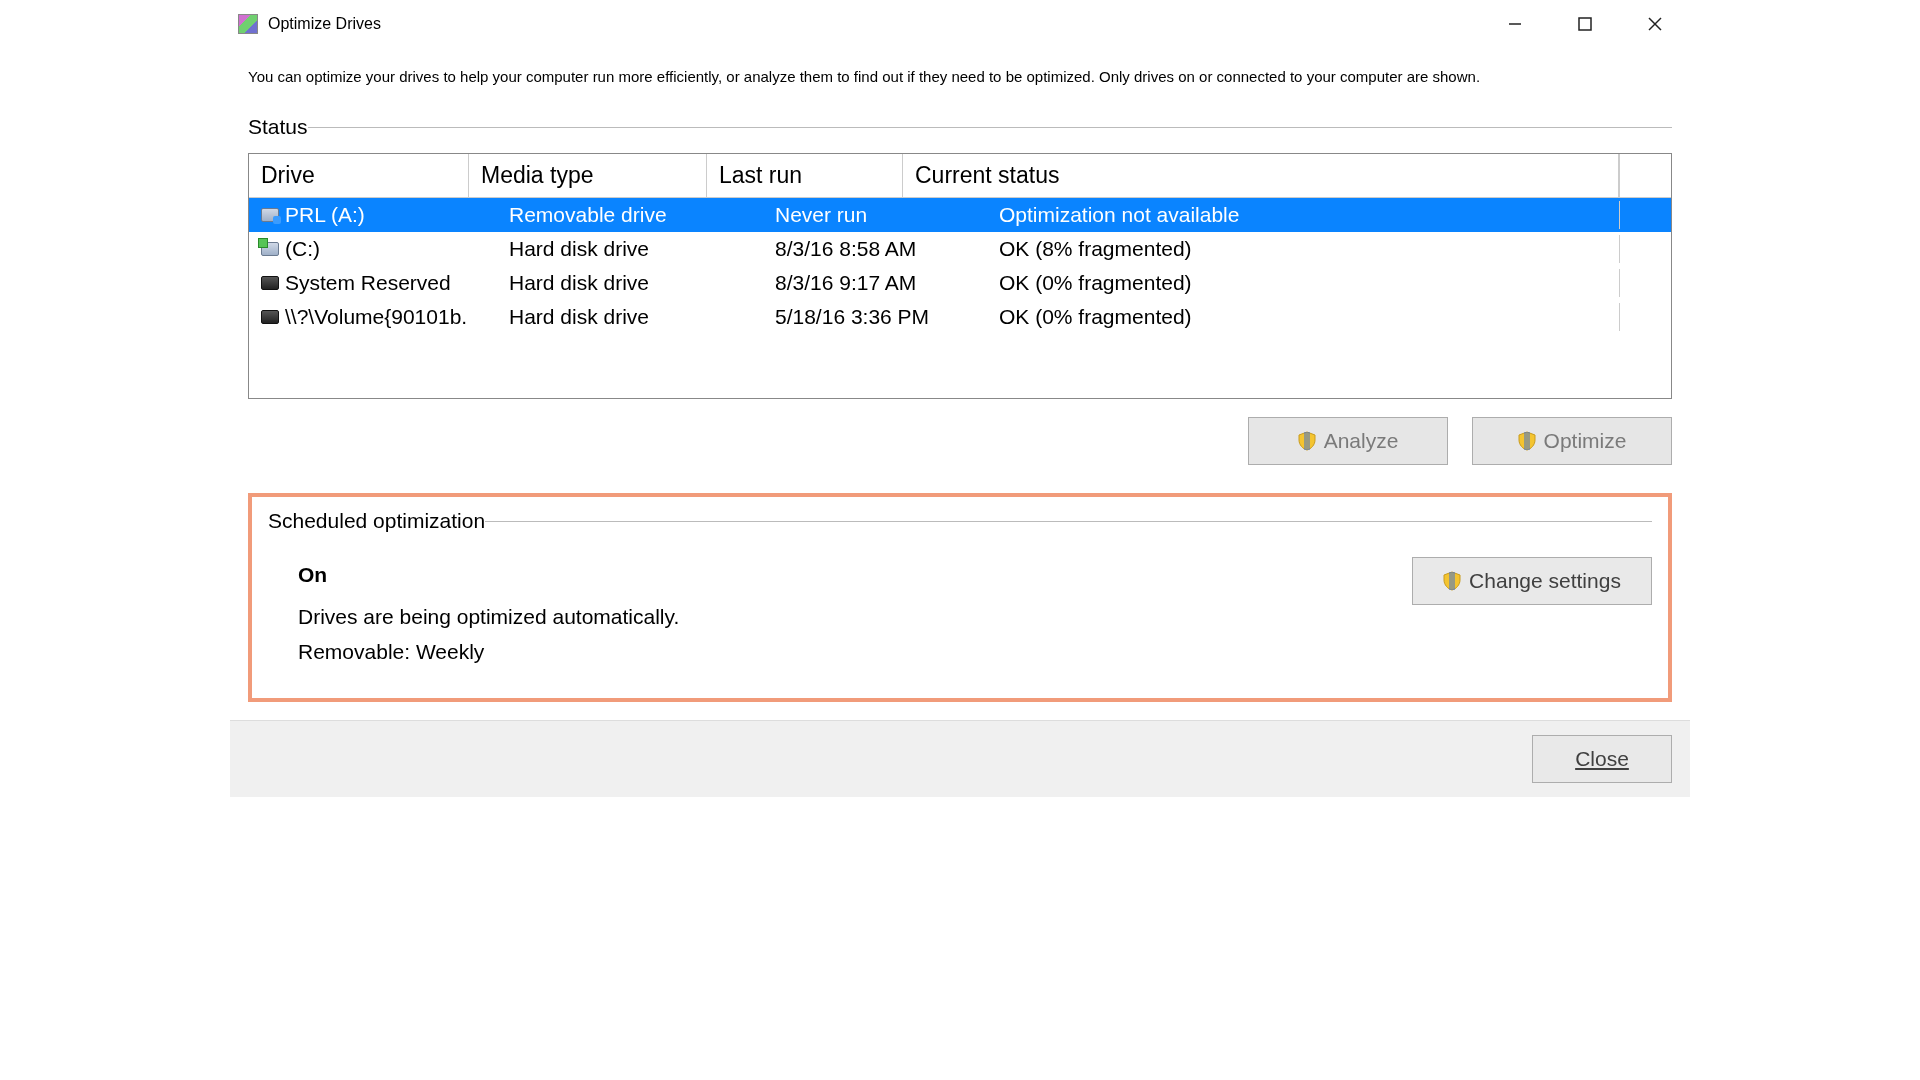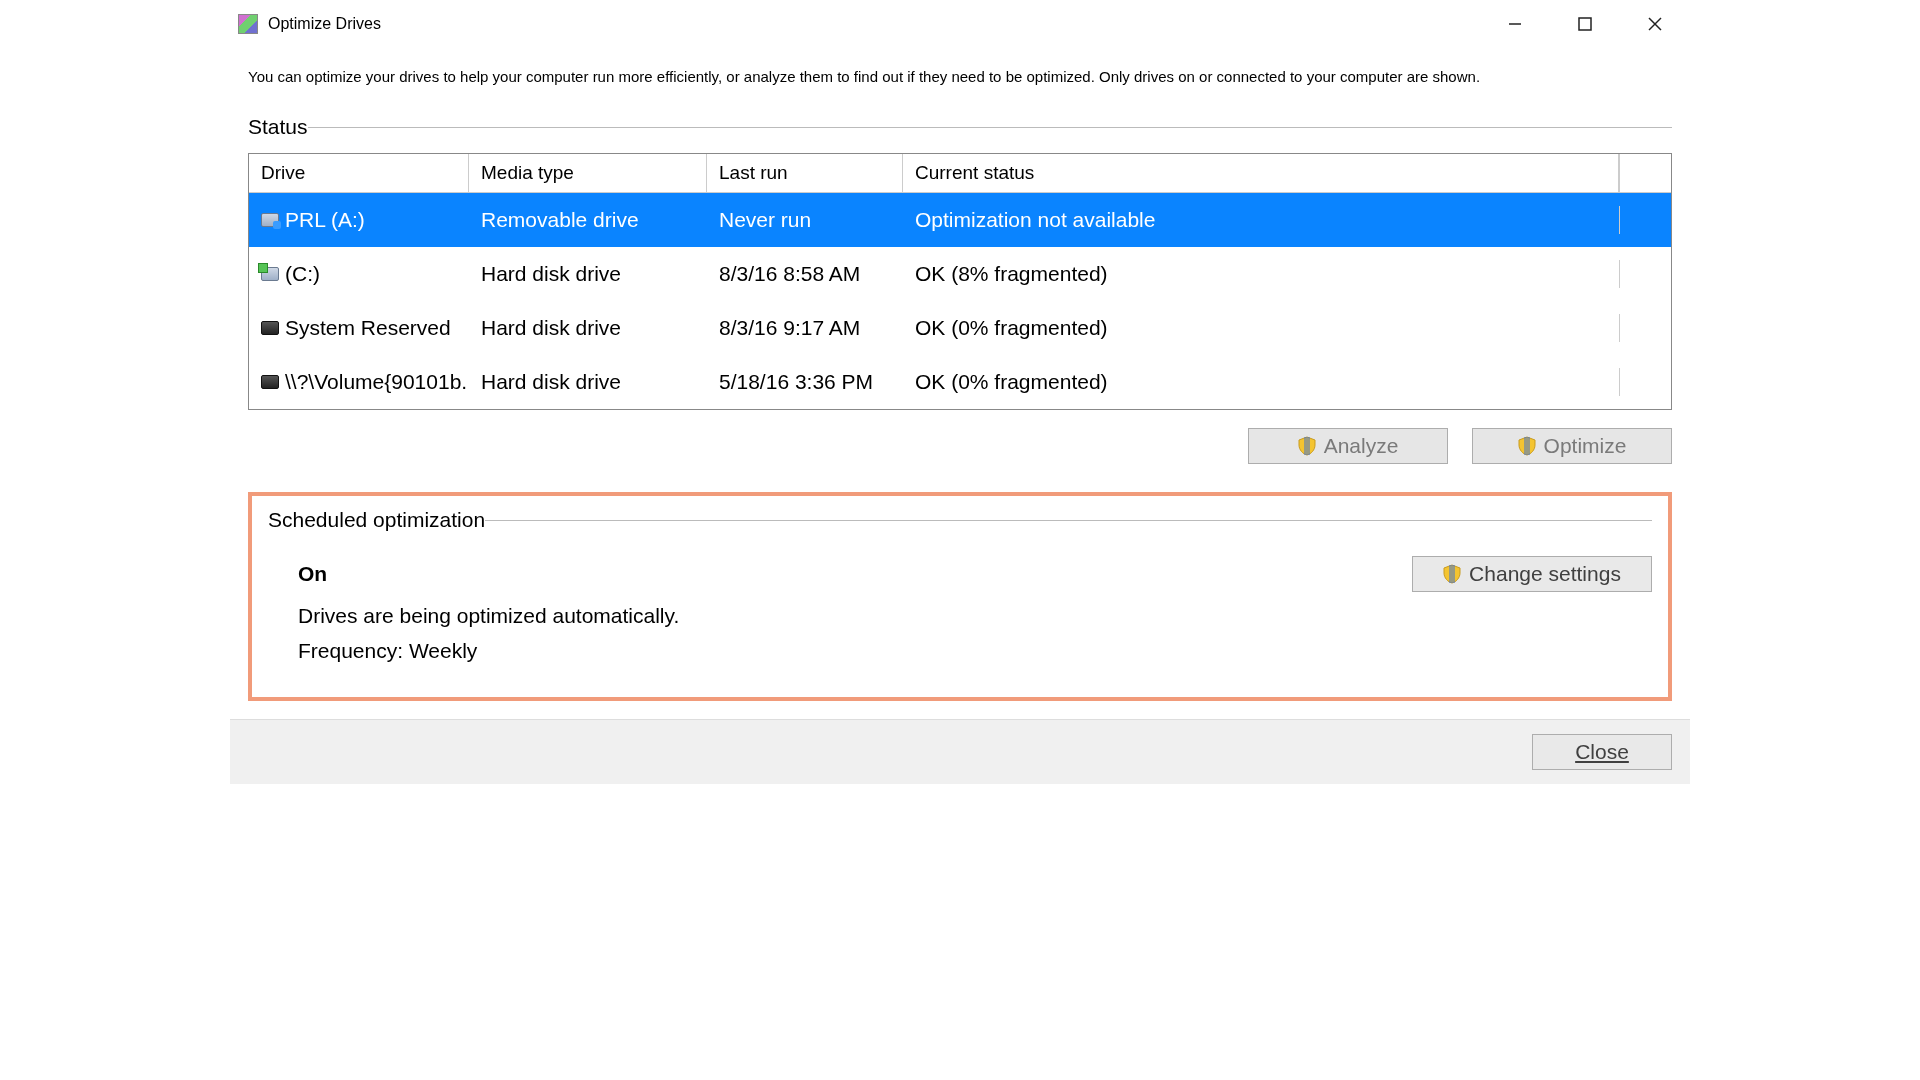--- a/index.html
+++ b/index.html
@@ -49,31 +49,31 @@
   .section-label .rule { flex:1; height:1px; background:#bbb; }
   .table {
     border: 1px solid #888;
     width: 100%;
   }
   .thead { display: flex; background:#fff; }
   .th {
     border-right: 1px solid #ccc;
     border-bottom: 1px solid #ccc;
     padding: 8px 12px;
-    font-size: 19px;
+    font-size: 23px;
     text-align: left;
   }
   .th:last-child { border-right: none; }
   .col-drive  { flex: 0 0 220px; }
   .col-media  { flex: 0 0 238px; }
   .col-last   { flex: 0 0 196px; }
   .col-status { flex: 1; }
   .col-scroll { flex: 0 0 52px; border-left:1px solid #ccc;}
   .tbody { min-height: 200px; }
-  .row { display:flex; padding: 13px 0; font-size: 21px; }
+  .row { display:flex; padding: 3px 0; font-size: 21px; gap: 28px; }
   .row.selected { background:#0a84ff; color:#fff; }
   .cell { padding: 2px 12px; white-space: nowrap; overflow:hidden; text-overflow:ellipsis; }
   .cell.drive { display:flex; align-items:center; gap:6px; }
   .drive-icon {
     width:18px; height:14px; flex:0 0 18px;
     background: linear-gradient(#cfd8e6,#9fb0c8);
     border:1px solid #6a7a90;
     border-radius:2px;
     position: relative;
   }
@@ -84,21 +84,21 @@
   .drive-icon.local::before{
     content:""; position:absolute; left:-4px; top:-5px;
     width:8px; height:8px; background:#56c456; border:1px solid #2a8a2a;
   }
   .drive-icon.dark { background: linear-gradient(#555,#222); border-color:#111; }
   .actions {
     display:flex; justify-content:flex-end; gap:24px;
     margin-top: 18px; margin-bottom: 28px;
   }
   .btn {
-    min-width: 200px; height: 36px;
+    min-width: 200px; height: 48px;
     display:flex; align-items:center; justify-content:center; gap:8px;
     background:#e1e1e1; border:1px solid #adadad;
     font-size: 21px; color:#555;
     padding: 15px 18px;
   }
   .btn.disabled { color:#7a7a7a; background:#e6e6e6; }
   .btn .shield {
     width:18px; height:20px;
   }
   .shield svg { width:18px; height:20px; }
@@ -231,21 +231,21 @@
 
     <div class="highlight-box">
       <div class="section-label">
         <span>Scheduled optimization</span>
         <span class="rule"></span>
       </div>
       <div class="sched-body">
         <div class="sched-text">
           <div class="on">On</div>
           <div>Drives are being optimized automatically.</div>
-          <div>Frequency: Weekly</div>
+          <div>Removable: Weekly</div>
         </div>
         <div class="btn enabled" style="min-width:240px">
           <span class="shield">
             <svg viewBox="0 0 18 20">
                 <path d="M9 1 L17 4 V9 C17 14 13 18 9 19 C5 18 1 14 1 9 V4 Z" fill="#f4c430" stroke="#c89b1f"></path>
                 <path d="M9 1 V19" stroke="#3a6fd8" stroke-width="6" opacity="0.5"></path>
               </svg>
           </span>
           <span>Change settings</span>
         </div>

